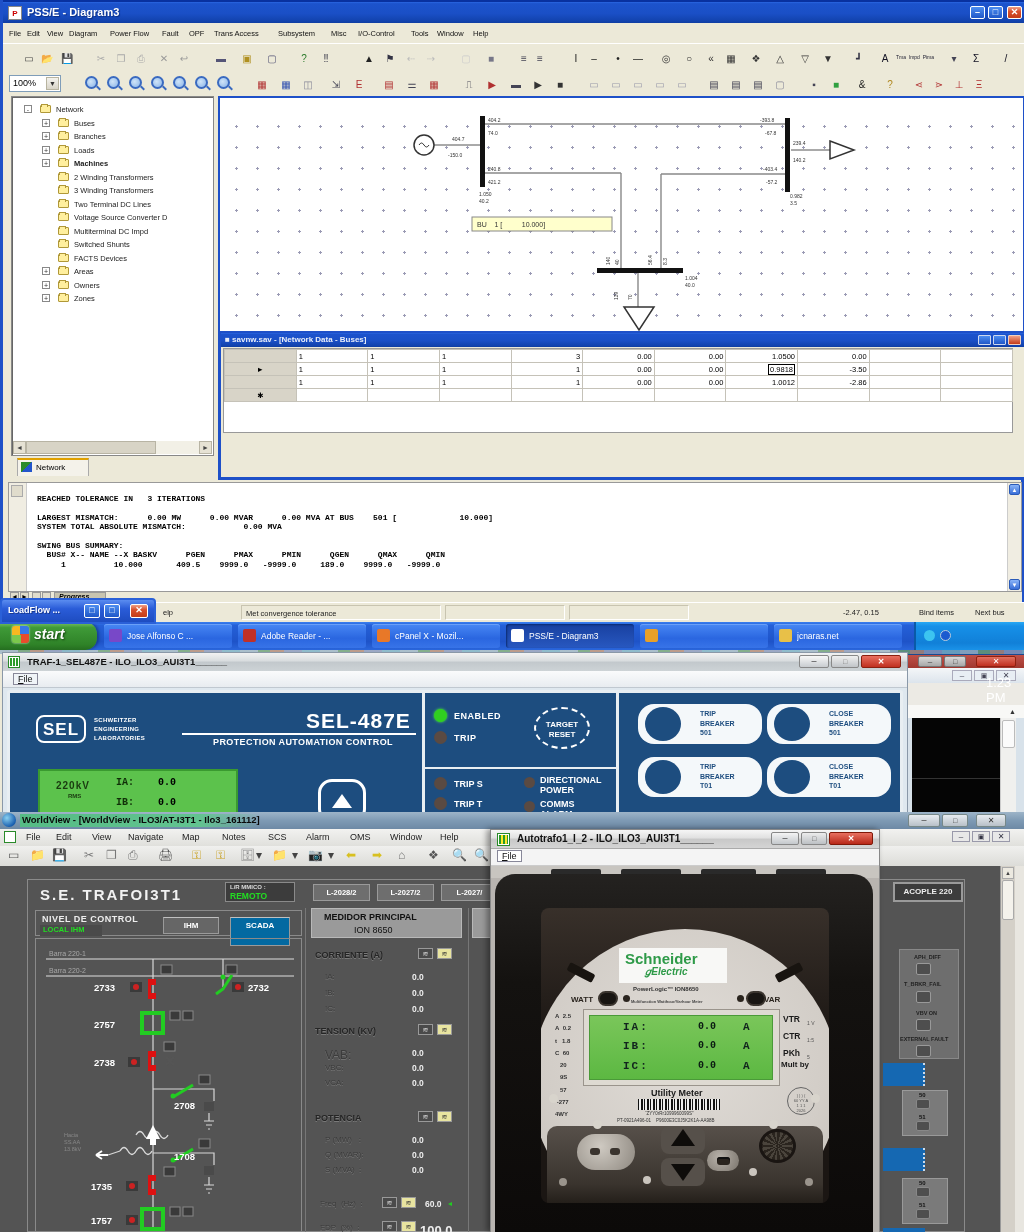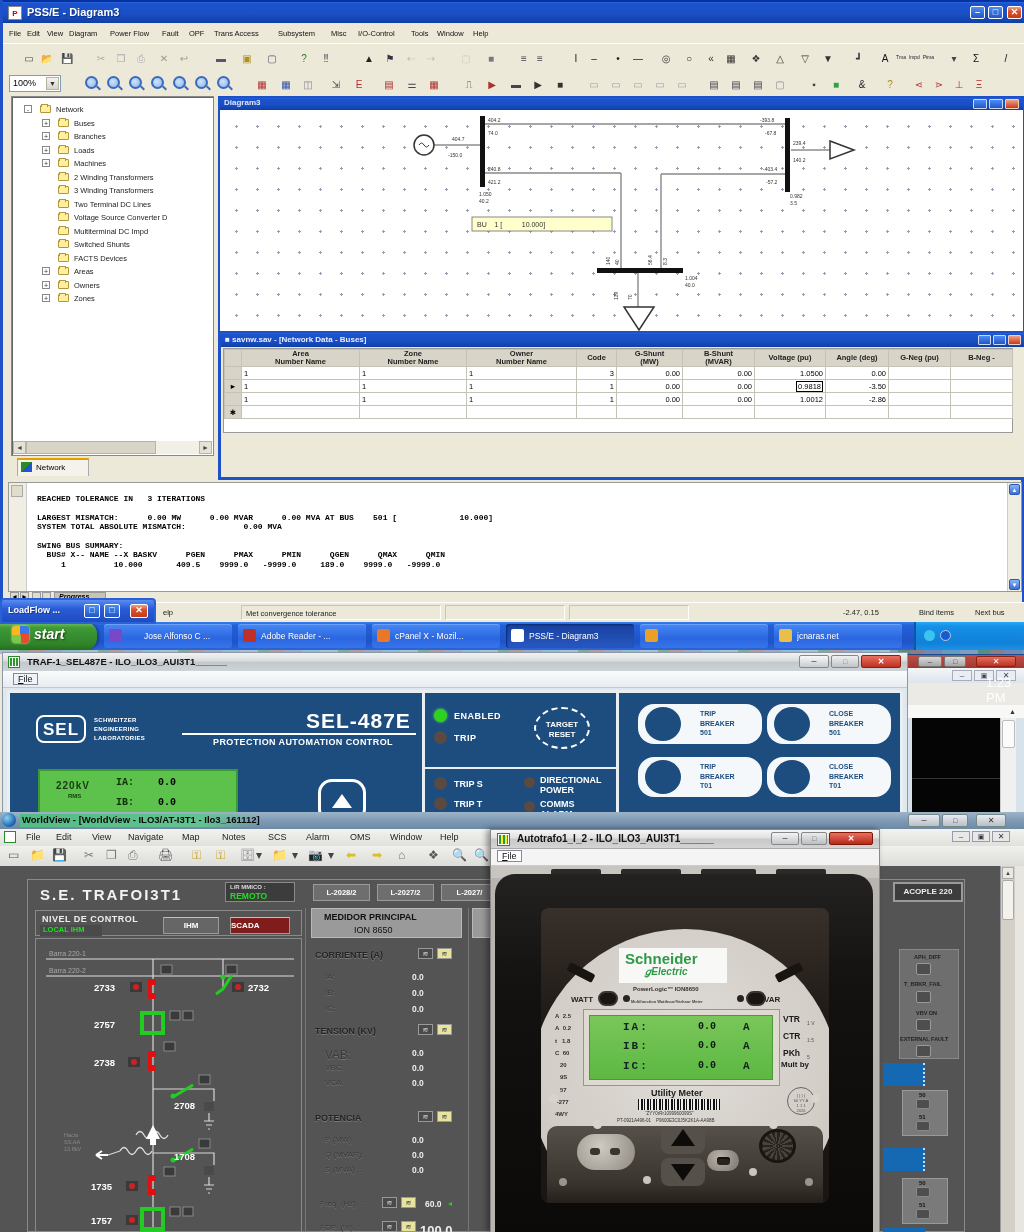--- a/index.html
+++ b/index.html
@@ -164,21 +164,21 @@
             <span style="position:absolute;left:58px;top:2px;">Branches</span>
           </div>
           <div class="treeitem">
             <span class="plus" style="left:26px;">+</span>
             <span class="folder" style="left:42px;"></span>
             <span style="position:absolute;left:58px;top:2px;">Loads</span>
           </div>
           <div class="treeitem">
             <span class="plus" style="left:26px;">+</span>
             <span class="folder" style="left:42px;"></span>
-            <span style="position:absolute;left:58px;top:2px;">Machines</span>
+            <span style="position:absolute;left:58px;top:2px;font-weight:bold;">Machines</span>
           </div>
           <div class="treeitem">
             <span class="folder" style="left:42px;"></span>
             <span style="position:absolute;left:58px;top:2px;">2 Winding Transformers</span>
           </div>
           <div class="treeitem">
             <span class="folder" style="left:42px;"></span>
             <span style="position:absolute;left:58px;top:2px;">3 Winding Transformers</span>
           </div>
           <div class="treeitem">
@@ -224,26 +224,20 @@
       <span class="abs" style="right:0;top:0;width:13px;height:13px;background:#e6e2d4;border:1px solid #b8b4a4;font-size:7px;text-align:center;line-height:11px;color:#444;">►</span>
     </div>
   </div>
 
   <div class="abs" style="left:10px;top:458px;width:201px;height:20px;background:#ece9d8;">
     <span class="abs" style="left:4px;top:0;width:72px;height:18px;background:#f4f2ea;border:1px solid #aaa;border-top:2px solid #e0a000;border-bottom:none;font-size:8px;padding:3px 4px 0 18px;">Network</span>
     <span class="abs" style="left:8px;top:4px;width:11px;height:10px;background:linear-gradient(135deg,#2a8a2a 50%,#2255cc 50%);"></span>
   </div>
 
   <div class="abs" style="left:215px;top:96px;width:807px;height:237px;border:2px solid #1e50c8;background:#fff;">
-    <div class="xptitle abs" style="left:0;top:0;width:803px;height:12px;font-size:8px;font-weight:bold;padding-left:4px;">
-      <span style="opacity:.85;">Diagram3</span>
-      <span class="abs" style="right:36px;top:1px;width:14px;height:10px;background:linear-gradient(#4d8df0,#2057c8);border:1px solid #cdd8f0;border-radius:1px;"></span>
-      <span class="abs" style="right:20px;top:1px;width:14px;height:10px;background:linear-gradient(#4d8df0,#2057c8);border:1px solid #cdd8f0;border-radius:1px;"></span>
-      <span class="abs" style="right:4px;top:1px;width:14px;height:10px;background:linear-gradient(#f0a086,#c43c18);border:1px solid #f0d0c0;border-radius:1px;"></span>
-    </div>
     <div class="abs" style="left:0;top:12px;width:803px;height:221px;background:#fff;background-image:radial-gradient(circle,#9a9ab4 1px,transparent 1.2px);background-size:21px 21px;background-position:6px 6px;" id="canvas">
       <svg width="802" height="221" style="position:absolute;left:0;top:0;">
         <line x1="214" y1="35" x2="260" y2="35" stroke="#555" stroke-width="1"></line>
         <line x1="265" y1="14" x2="565" y2="14" stroke="#888" stroke-width="1.4"></line>
         <line x1="265" y1="63" x2="401" y2="63" stroke="#888" stroke-width="1.4"></line>
         <line x1="401" y1="63" x2="401" y2="158" stroke="#888" stroke-width="1.4"></line>
         <line x1="565" y1="64" x2="441" y2="64" stroke="#888" stroke-width="1.4"></line>
         <line x1="441" y1="64" x2="441" y2="158" stroke="#888" stroke-width="1.4"></line>
         <line x1="418" y1="162" x2="418" y2="197" stroke="#888" stroke-width="1.4"></line>
         <line x1="571" y1="40" x2="610" y2="40" stroke="#555" stroke-width="1"></line>
@@ -291,33 +285,20 @@
   <div class="abs" style="left:215px;top:333px;width:809px;height:147px;background:#ece9d8;border-left:3px solid #1e50c8;border-bottom:3px solid #1e50c8;border-right:3px solid #1e50c8;">
     <div class="xptitle abs" style="left:0;top:0;width:806px;height:14px;font-size:8px;font-weight:bold;padding:2px 0 0 4px;">
       <span style="opacity:.9;">■ savnw.sav - [Network Data - Buses]</span>
       <span class="abs" style="right:36px;top:2px;width:13px;height:10px;background:linear-gradient(#4d8df0,#2057c8);border:1px solid #cdd8f0;border-radius:1px;"></span>
       <span class="abs" style="right:21px;top:2px;width:13px;height:10px;background:linear-gradient(#4d8df0,#2057c8);border:1px solid #cdd8f0;border-radius:1px;"></span>
       <span class="abs" style="right:6px;top:2px;width:13px;height:10px;background:linear-gradient(#f0a086,#c43c18);border:1px solid #f0d0c0;border-radius:1px;"></span>
     </div>
     <div class="abs" style="left:2px;top:15px;width:790px;height:85px;background:#fff;border:1px solid #999;">
       <table class="grid" style="width:789px;">
         <tbody>
-              <tr>
-          <th style="width:17px;background:#d8d4c8;"></th>
-          <th style="width:118px;">Area<br>Number Name</th>
-          <th style="width:107px;">Zone<br>Number Name</th>
-          <th style="width:110px;">Owner<br>Number Name</th>
-          <th style="width:40px;">Code</th>
-          <th style="width:66px;">G-Shunt<br>(MW)</th>
-          <th style="width:72px;">B-Shunt<br>(MVAR)</th>
-          <th style="width:71px;">Voltage (pu)</th>
-          <th style="width:63px;">Angle (deg)</th>
-          <th style="width:62px;">G-Neg (pu)</th>
-          <th>B-Neg -</th>
-        </tr>
         <tr>
                 <td style="background:#d8d4c8;"></td>
                 <td>1</td>
                 <td>1</td>
                 <td>1</td>
                 <td style="text-align:right;">3</td>
                 <td style="text-align:right;">0.00</td>
                 <td style="text-align:right;">0.00</td>
                 <td style="text-align:right;margin-left:48px;">1.0500</td>
                 <td style="text-align:right;">0.00</td>
@@ -413,21 +394,21 @@
 </div>
 
 <div class="abs" style="left:0;top:622px;width:1024px;height:28px;background:linear-gradient(180deg,#3a80f0 0%,#2560d8 12%,#1e53c8 70%,#2a66dc 100%);z-index:5;">
   <div class="abs" style="left:0;top:0;width:97px;height:28px;border-radius:0 12px 12px 0;background:linear-gradient(180deg,#7ec468 0%,#3f9a38 20%,#2f8328 80%,#256e20 100%);box-shadow:2px 0 3px rgba(0,0,0,.3);">
     <span class="abs" style="left:12px;top:4px;width:17px;height:17px;border-radius:3px;background:conic-gradient(#e84c2c 0 25%,#7cc84c 25% 50%,#f8b820 50% 75%,#3878e8 75%);transform:rotate(90deg);box-shadow:0 0 2px #fff;"></span>
     <span class="abs" style="left:34px;top:4px;font-size:14px;font-weight:bold;font-style:italic;color:#fff;text-shadow:1px 1px 2px #14400f;">start</span>
   </div>
   <div id="tasks">
         <div class="abs" style="left: 104px; top: 2px; width: 128px; height: 24px; border-radius: 3px; font-size: 8.5px; color: rgb(255, 255, 255); background: linear-gradient(rgb(72, 136, 244), rgb(42, 102, 224) 60%, rgb(56, 116, 232)); box-shadow: rgb(106, 160, 248) 0px 1px 0px inset;">
           <span style="position:absolute;left:5px;top:5px;width:13px;height:13px;border-radius:2px;background:#7848c8;"></span>
-          <span style="position:absolute;left:23px;top:7px;white-space:nowrap;overflow:hidden;width:100px;text-align:center;">Jose Alfonso C ...</span>
+          <span style="position:absolute;left:23px;top:7px;white-space:nowrap;overflow:hidden;width:100px;">Jose Alfonso C ...</span>
         </div>
         <div class="abs" style="left: 238px; top: 2px; width: 128px; height: 24px; border-radius: 3px; font-size: 8.5px; color: rgb(255, 255, 255); background: linear-gradient(rgb(72, 136, 244), rgb(42, 102, 224) 60%, rgb(56, 116, 232)); box-shadow: rgb(106, 160, 248) 0px 1px 0px inset;">
           <span style="position:absolute;left:5px;top:5px;width:13px;height:13px;border-radius:2px;background:#c03028;"></span>
           <span style="position:absolute;left:23px;top:7px;white-space:nowrap;overflow:hidden;width:100px;">Adobe Reader - ...</span>
         </div>
         <div class="abs" style="left: 372px; top: 2px; width: 128px; height: 24px; border-radius: 3px; font-size: 8.5px; color: rgb(255, 255, 255); background: linear-gradient(rgb(72, 136, 244), rgb(42, 102, 224) 60%, rgb(56, 116, 232)); box-shadow: rgb(106, 160, 248) 0px 1px 0px inset;">
           <span style="position:absolute;left:5px;top:5px;width:13px;height:13px;border-radius:2px;background:#e87828;"></span>
           <span style="position:absolute;left:23px;top:7px;white-space:nowrap;overflow:hidden;width:100px;">cPanel X - Mozil...</span>
         </div>
         <div class="abs" style="left: 506px; top: 2px; width: 128px; height: 24px; border-radius: 3px; font-size: 8.5px; color: rgb(255, 255, 255); background: linear-gradient(rgb(24, 64, 160), rgb(40, 88, 192)); box-shadow: rgb(10, 42, 112) 1px 1px 2px inset;">
@@ -616,21 +597,21 @@
     </div>
     <div class="abs" style="left:313px;top:18px;width:57px;height:17px;background:#6e6e6e;border:1px solid #9a9a9a;color:#fff;font-size:7.5px;font-weight:bold;text-align:center;line-height:15px;">L-2028/2</div>
     <div class="abs" style="left:377px;top:18px;width:57px;height:17px;background:#6e6e6e;border:1px solid #9a9a9a;color:#fff;font-size:7.5px;font-weight:bold;text-align:center;line-height:15px;">L-2027/2</div>
     <div class="abs" style="left:441px;top:18px;width:57px;height:17px;background:#6e6e6e;border:1px solid #9a9a9a;color:#fff;font-size:7.5px;font-weight:bold;text-align:center;line-height:15px;">L-2027/</div>
     <div class="abs" style="left:893px;top:16px;width:70px;height:20px;background:#3c3c3c;border:2px solid #9a9a9a;color:#eee;font-size:8px;font-weight:bold;text-align:center;line-height:16px;">ACOPLE 220</div>
 
     <div class="abs" style="left:35px;top:44px;width:267px;height:26px;border:1px solid #8a8a8a;">
       <span class="abs" style="left:6px;top:3px;font-size:9px;color:#eee;font-weight:bold;letter-spacing:.5px;">NIVEL DE CONTROL</span>
       <span class="abs" style="left:4px;top:14px;width:62px;height:11px;background:#4a4a4a;font-size:7.5px;color:#22dd22;font-weight:bold;padding-left:3px;">LOCAL IHM</span>
       <span class="abs" style="left:127px;top:6px;width:56px;height:17px;background:#666;border:1px solid #9a9a9a;border-top-color:#c0c0c0;color:#fff;font-size:8px;font-weight:bold;text-align:center;line-height:15px;">IHM</span>
-      <span class="abs" style="left:194px;top:6px;width:60px;height:17px;background:#7f1d1d;border:1px solid #9a9a9a;border-top-color:#c0c0c0;color:#fff;font-size:8px;font-weight:bold;line-height:15px;">SCADA</span>
+      <span class="abs" style="left:194px;top:6px;width:60px;height:29px;background:#0369a1;border:1px solid #9a9a9a;border-top-color:#c0c0c0;color:#fff;font-size:8px;font-weight:bold;text-align:center;line-height:15px;">SCADA</span>
     </div>
 
     <div class="abs" style="left:35px;top:72px;width:267px;height:294px;border:1px solid #8a8a8a;border-bottom:none;">
       <svg width="265" height="292" style="position:absolute;left:0;top:0;">
         <text x="13" y="17" font-size="7" fill="#a8a8a8" font-family="Liberation Sans">Barra 220-1</text>
         <line x1="10" y1="20" x2="258" y2="20" stroke="#b0b0b0" stroke-width="1.5"></line>
         <text x="13" y="34" font-size="7" fill="#a8a8a8" font-family="Liberation Sans">Barra 220-2</text>
         <line x1="10" y1="37" x2="258" y2="37" stroke="#b0b0b0" stroke-width="1.5"></line>
         <line x1="117" y1="20" x2="117" y2="292" stroke="#d8d8d8" stroke-width="1.2"></line>
         <line x1="187" y1="20" x2="187" y2="48" stroke="#d8d8d8" stroke-width="1.2"></line>

